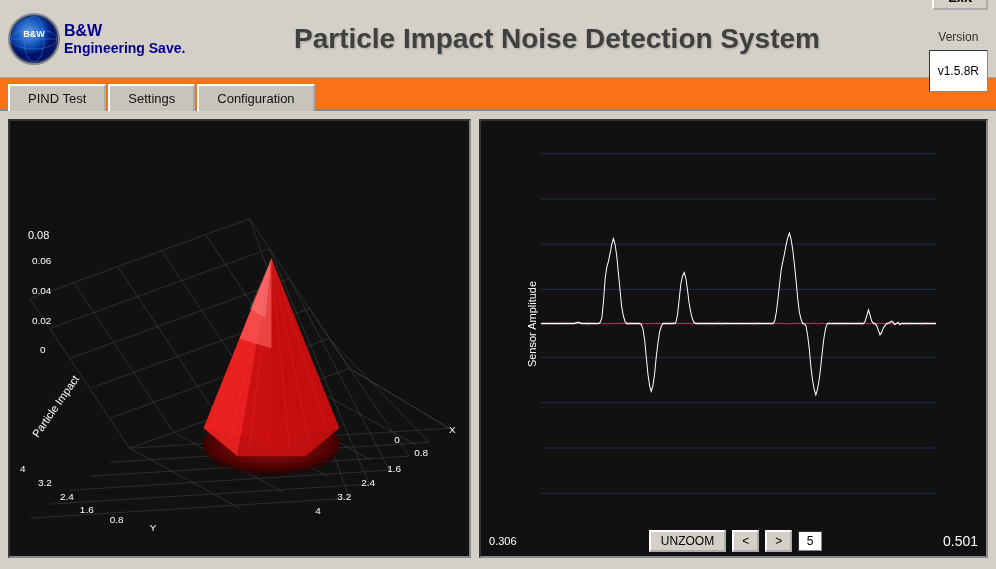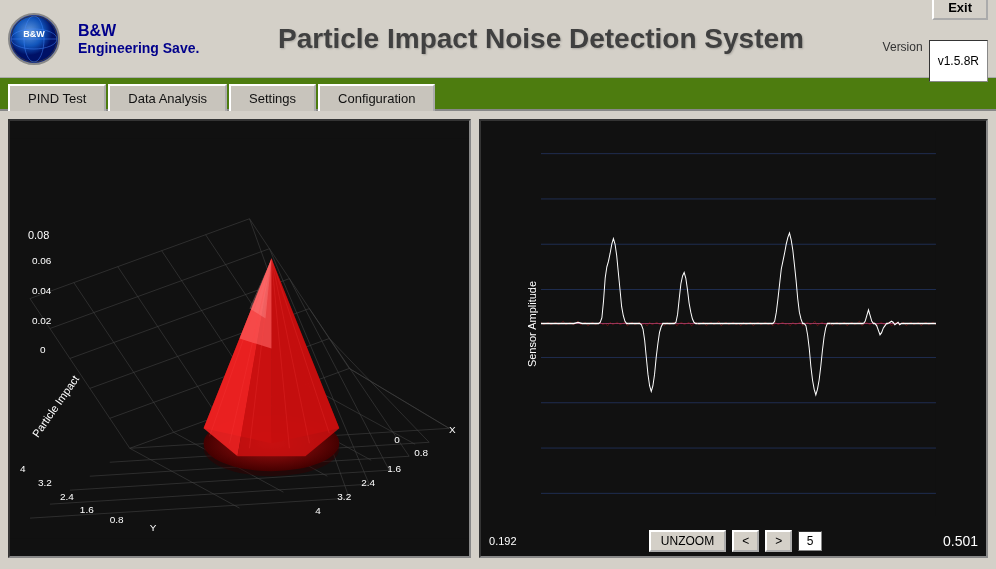--- a/index.html
+++ b/index.html
@@ -16,21 +16,21 @@
       display: flex;
       align-items: center;
       background: #d4d0c8;
       padding: 6px 8px;
       border-bottom: 1px solid #aaa;
       height: 78px;
     }
     .logo-area {
       display: flex;
       align-items: center;
-      gap: 18px;
+      gap: 4px;
     }
     .logo-circle {
       width: 52px;
       height: 52px;
       border-radius: 50%;
       background: radial-gradient(circle at 40% 40%, #4488cc, #1133aa, #001166);
       display: flex;
       align-items: center;
       justify-content: center;
       border: 2px solid #888;
@@ -68,36 +68,38 @@
     .exit-button {
       background: #d4d0c8;
       border: 2px outset #fff;
       padding: 3px 14px;
       font-size: 13px;
       cursor: pointer;
       font-weight: bold;
     }
     .version-area {
       display: flex;
+      align-items: center;
       gap: 6px;
       font-size: 12px;
+      flex-direction: column;
     }
     .version-label { color: #333; }
     .version-value {
       background: white;
       border: 1px inset #888;
       padding: 13px 8px;
       font-size: 12px;
     }
 
     
     .tab-bar {
       display: flex;
       align-items: flex-end;
-      background: #4d7c0f;
+      background: #f97316;
       padding: 4px 8px 0;
       border-bottom: 2px solid #888;
       gap: 2px;
     }
     .tab {
       padding: 5px 18px;
       background: #c8c4bc;
       border: 2px outset #fff;
       border-bottom: none;
       font-size: 13px;
@@ -255,21 +257,20 @@
     <button class="exit-button">Exit</button>
     <div class="version-area">
       <span class="version-label">Version</span>
       <span class="version-value">v1.5.8R</span>
     </div>
   </div>
 </div>
 
 <div class="tab-bar">
   <div class="tab">PIND Test</div>
-  <div class="tab">Data Analysis</div>
   <div class="tab">Settings</div>
   <div class="tab">Configuration</div>
 </div>
 
 <div class="main-content">
 
   <div class="left-panel">
     <svg class="chart-3d" viewBox="0 0 460 400" preserveAspectRatio="xMidYMid meet">
       <rect width="460" height="400" fill="#111"></rect>
 
@@ -431,21 +432,21 @@
 
           <polyline points="392,170 394,168 396,163 398,158 400,163 402,168 404,170 406,170"></polyline>
           <polyline points="406,170 408,172 410,176 412,180 414,178 416,174 418,172 420,170 422,170"></polyline>
 
           <polyline points="422,170 424,169 426,168 428,169 430,171 432,170 434,169 436,171 438,170 440,170 442,170 444,170 446,170 448,170 450,170 452,170 454,170 456,170 458,170 460,170 462,170 464,170 466,170 468,170 470,170 472,170 474,170 476,170 478,170 480,170"></polyline>
         </g>
       </svg>
     </div>
 
     <div class="waveform-bottom">
-      <span class="x-min-label">0.192</span>
+      <span class="x-min-label">0.306</span>
       <div style="flex:1"></div>
       <button class="unzoom-btn">UNZOOM</button>
       <button class="nav-btn">&lt;</button>
       <button class="nav-btn">&gt;</button>
       <span class="page-num">5</span>
       <div style="flex:1"></div>
       <span class="x-max-label">0.501</span>
     </div>
   </div>
 

